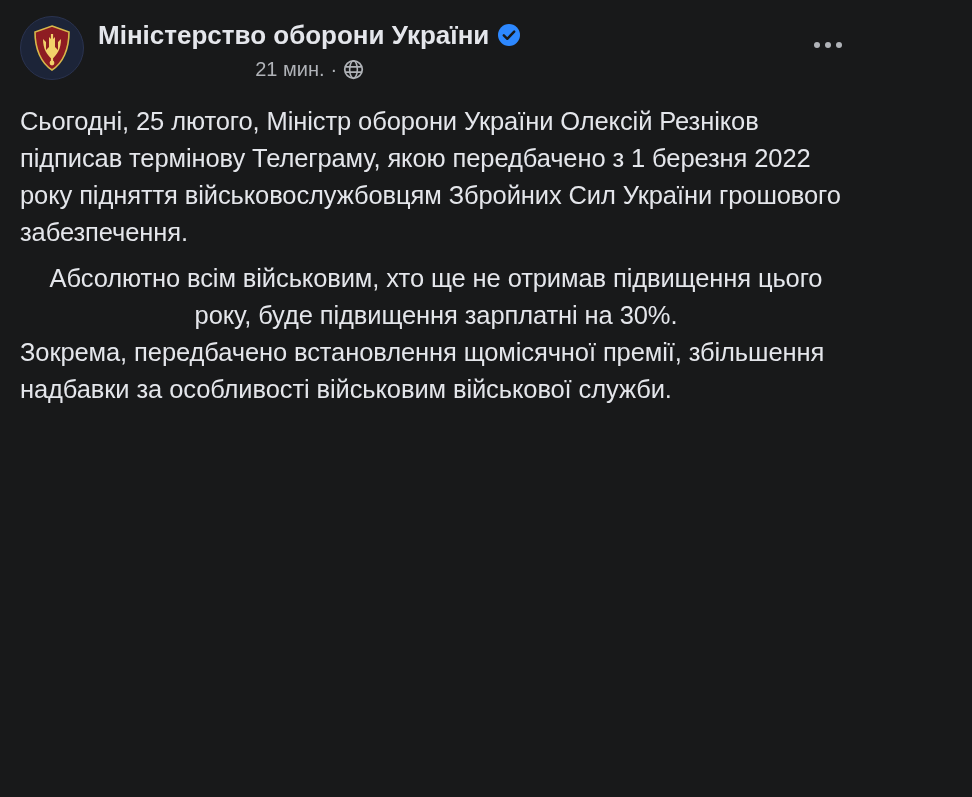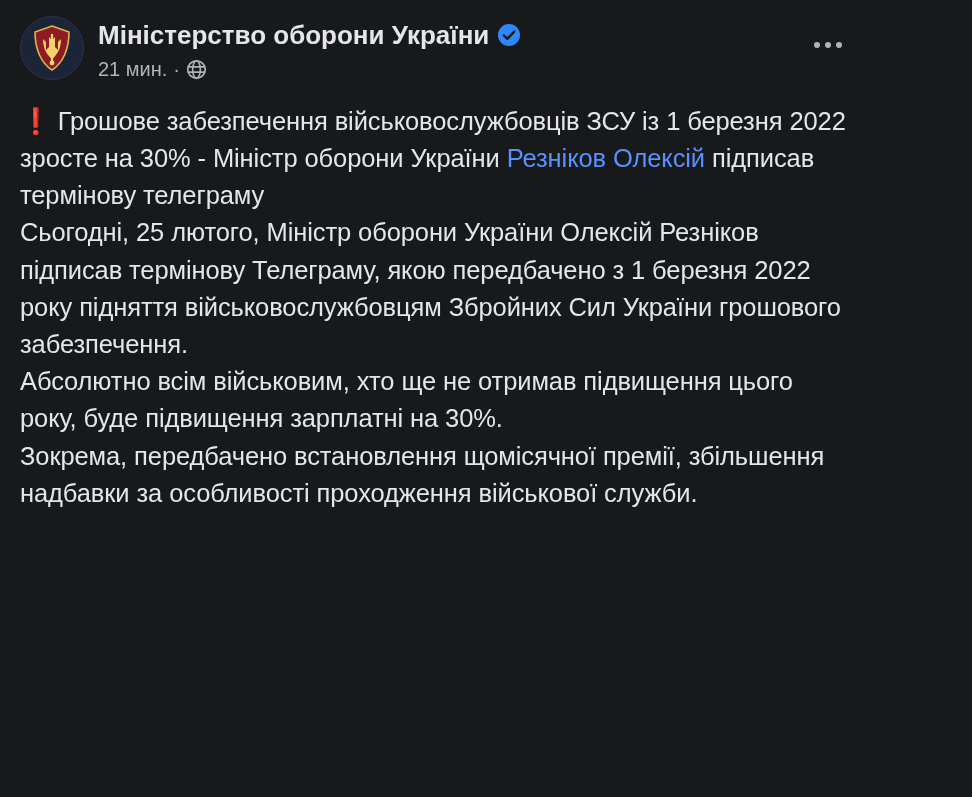--- a/index.html
+++ b/index.html
@@ -71,20 +71,21 @@
     flex: 0 0 24px;
     display: block;
   }
   .meta-row {
     display: flex;
     align-items: center;
     gap: 6px;
     margin-top: 7px;
     color: #b0b3b8;
     font-size: 20px;
+    justify-content: center;
   }
   .meta-sep {
     color: #b0b3b8;
     font-size: 20px;
   }
   .globe {
     width: 21px;
     height: 21px;
     display: block;
   }
@@ -116,21 +117,22 @@
     line-height: 1.46;
     color: #e4e6eb;
     letter-spacing: -0.1px;
   }
   .para {
     margin: 0 0 0 0;
   }
   .para + .para {
   }
   .para.tight + .para.tight {
-    margin-top: 0;
+    margin-top: 8px;
+    text-align: center;
   }
   .warn {
     color: #ff3b30;
     font-weight: bold;
     margin-right: 6px;
   }
   a.mention {
     color: #5890ff;
     text-decoration: none;
   }
@@ -172,20 +174,19 @@
 
     <div class="more-btn">
       <span></span>
       <span></span>
       <span></span>
     </div>
   </div>
 
   <div class="post-body">
 
-    <p class="para"><span class="warn">❗</span><span>Грошове забезпечення військовослужбовців ЗСУ із 1 березня 2022 зросте на 30% - Міністр оборони України </span><a class="mention" href="#">Резніков Олексій</a><span> підписав термінову телеграму</span></p>
 
     <p class="para tight">Сьогодні, 25 лютого, Міністр оборони України Олексій Резніков підписав термінову Телеграму, якою передбачено з 1 березня 2022 року підняття військовослужбовцям Збройних Сил України грошового забезпечення.</p>
     <p class="para tight">Абсолютно всім військовим, хто ще не отримав підвищення цього року, буде підвищення зарплатні на 30%.</p>
-    <p class="para">Зокрема, передбачено встановлення щомісячної премії, збільшення надбавки за особливості проходження військової служби.</p>
+    <p class="para">Зокрема, передбачено встановлення щомісячної премії, збільшення надбавки за особливості військовим військової служби.</p>
   </div>
 
 </div>
 
 </body></html>

